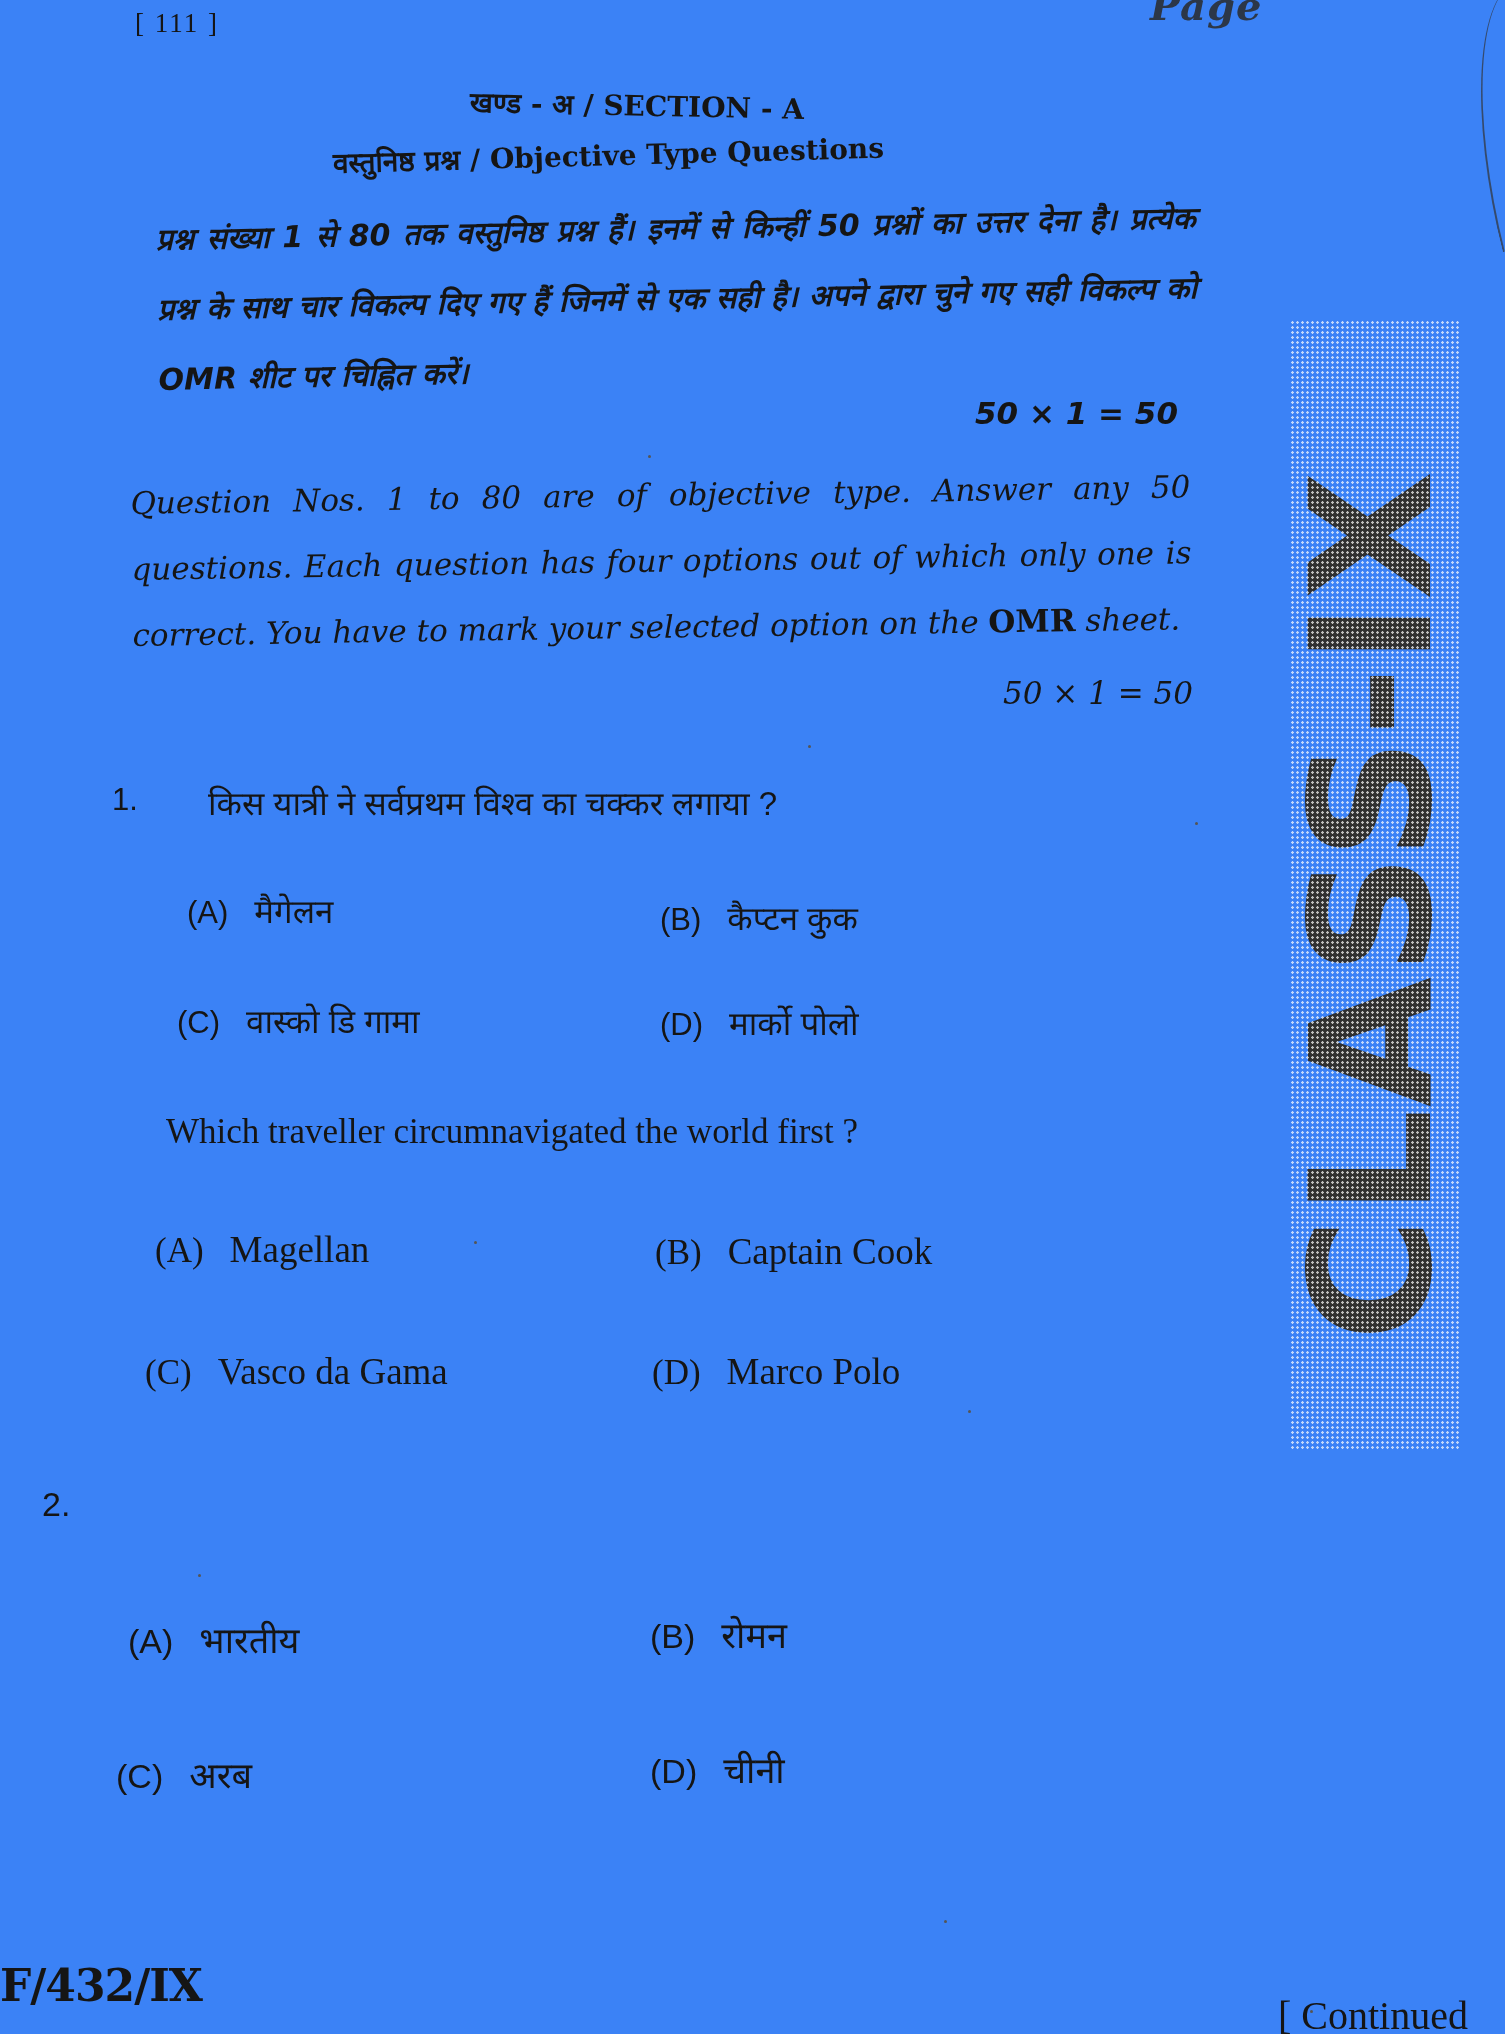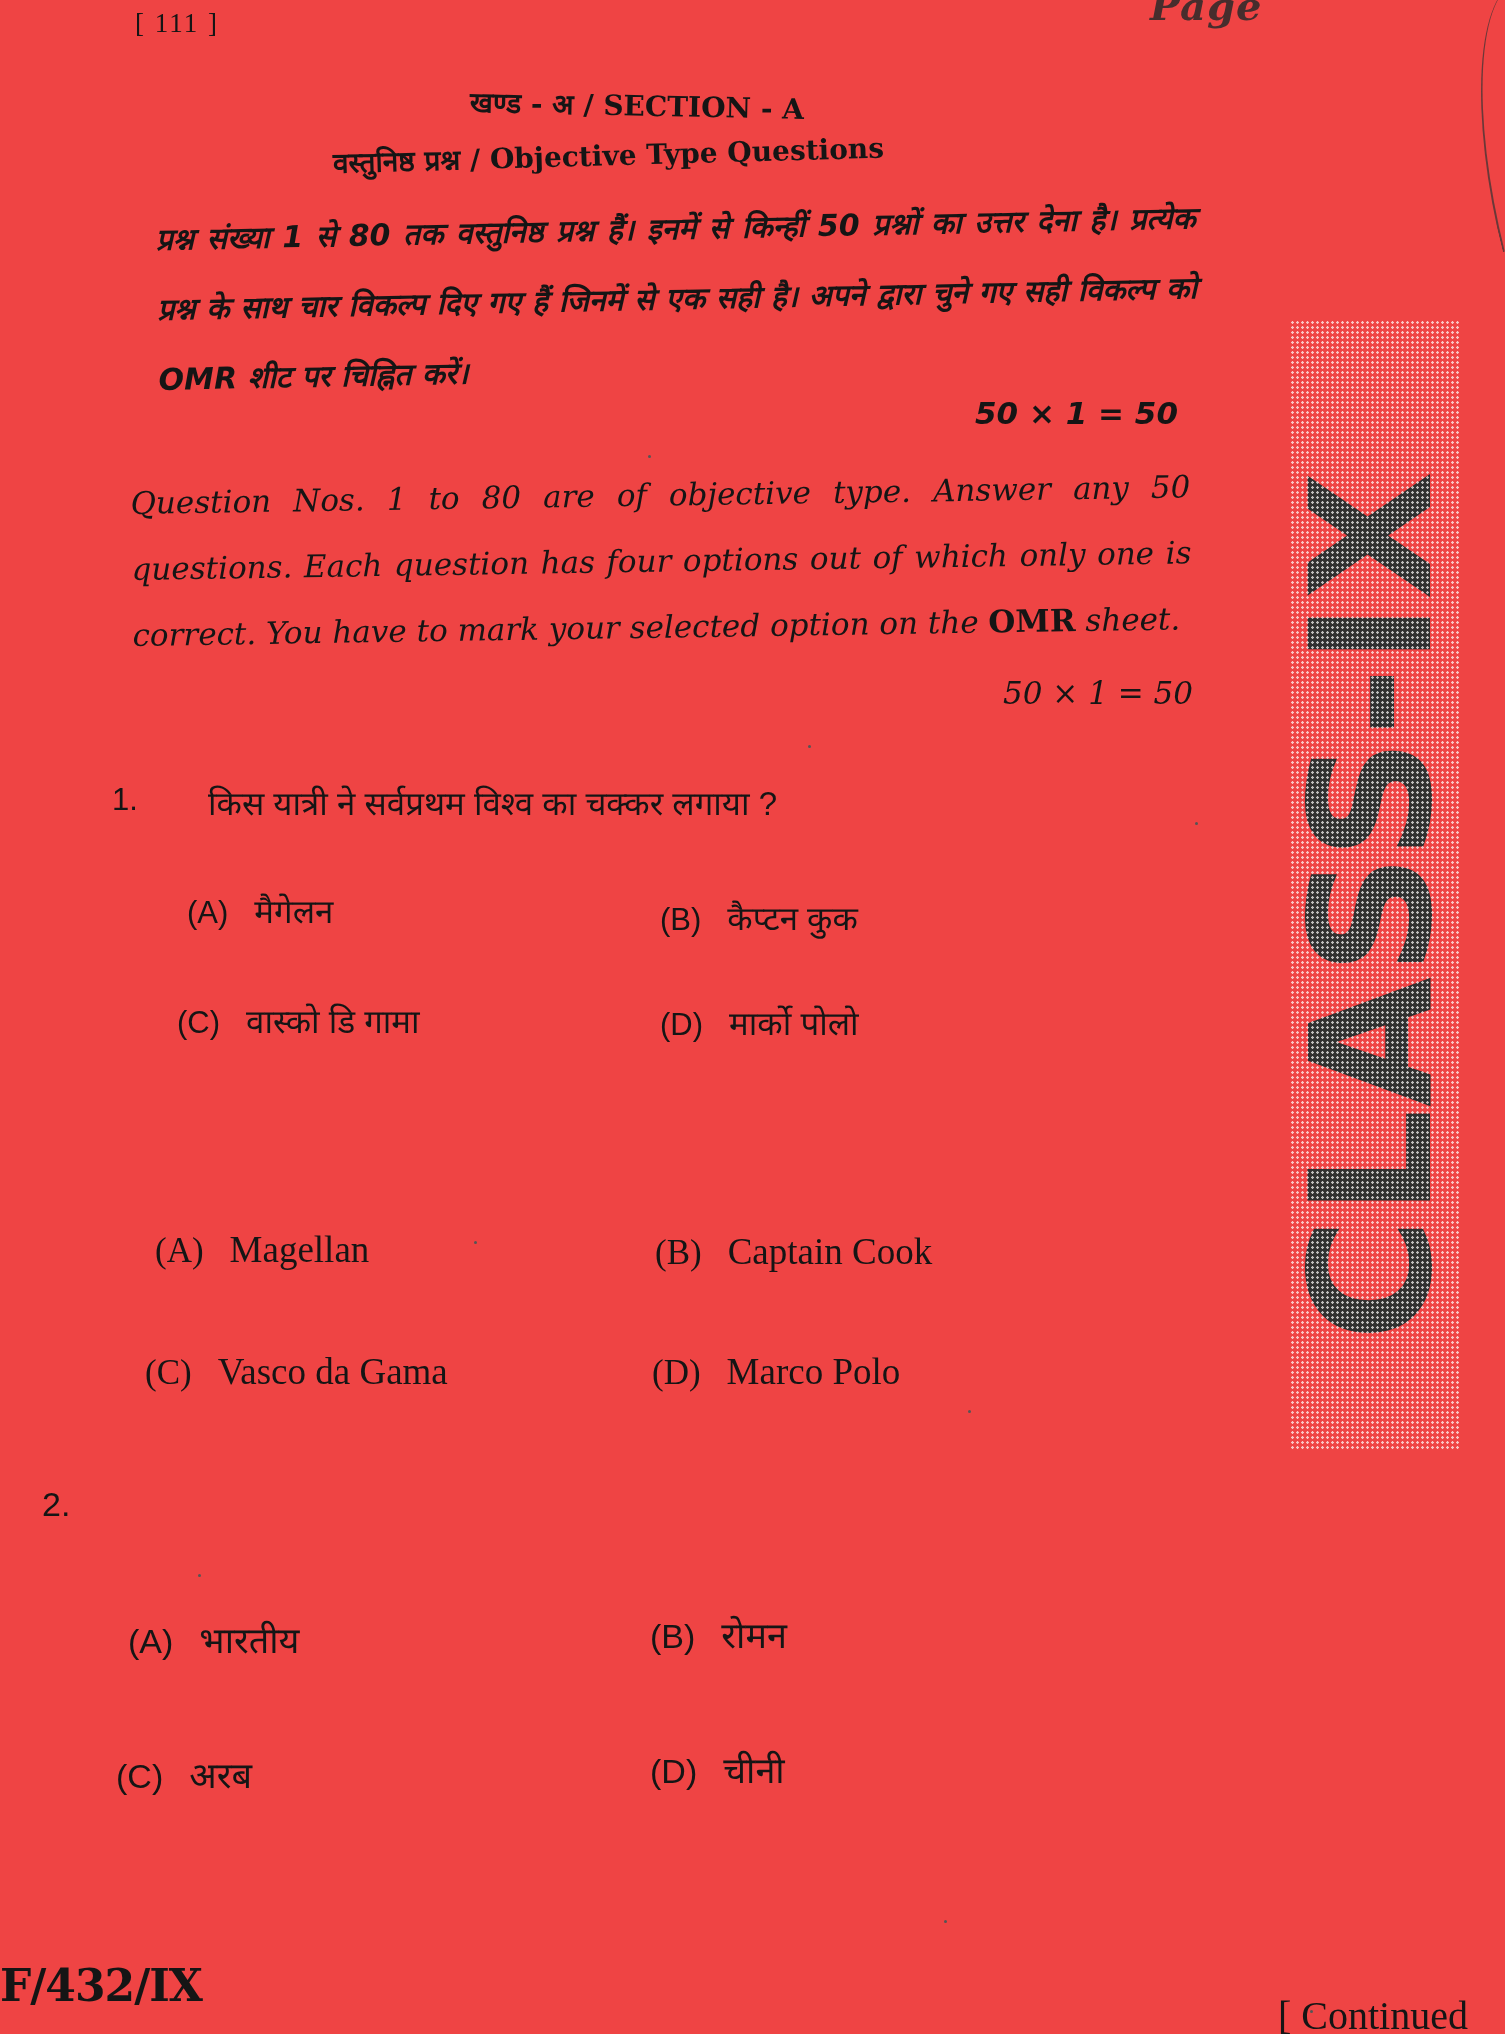--- a/index.html
+++ b/index.html
@@ -11,21 +11,21 @@
     width: 1505px;
     height: 2034px;
     position: relative;
     overflow: hidden;
     font-family: "DejaVu Serif", "Liberation Serif", serif;
     color: #151515;
   }
   .page {
     position: absolute;
     inset: 0;
-    background: #ef4444;
+    background: #3b82f6;
   }
   .abs { position: absolute; white-space: nowrap; }
 
   
   .page-number {
     left: 135px; top: 8px;
     font-size: 27px;
     font-family: "Liberation Serif", serif;
     letter-spacing: 2px;
   }
@@ -219,20 +219,21 @@
   </div>
   <div class="abs opt" style="left:177px; top:998px;">
     <span class="opt-letter">(C)</span>
     <span class="opt-text-hi">वास्को डि गामा</span>
   </div>
   <div class="abs opt" style="left:660px; top:1000px;">
     <span class="opt-letter">(D)</span>
     <span class="opt-text-hi">मार्को पोलो</span>
   </div>
 
+  <div class="abs q-text-en" style="left:166px; top:1112px;">Which traveller circumnavigated the world first ?</div>
 
   <div class="abs opt" style="left:155px; top:1228px;">
     <span class="opt-letter-serif">(A)</span>
     <span class="opt-text-en">Magellan</span>
   </div>
   <div class="abs opt" style="left:655px; top:1230px;">
     <span class="opt-letter-serif">(B)</span>
     <span class="opt-text-en">Captain Cook</span>
   </div>
   <div class="abs opt" style="left:145px; top:1350px;">

